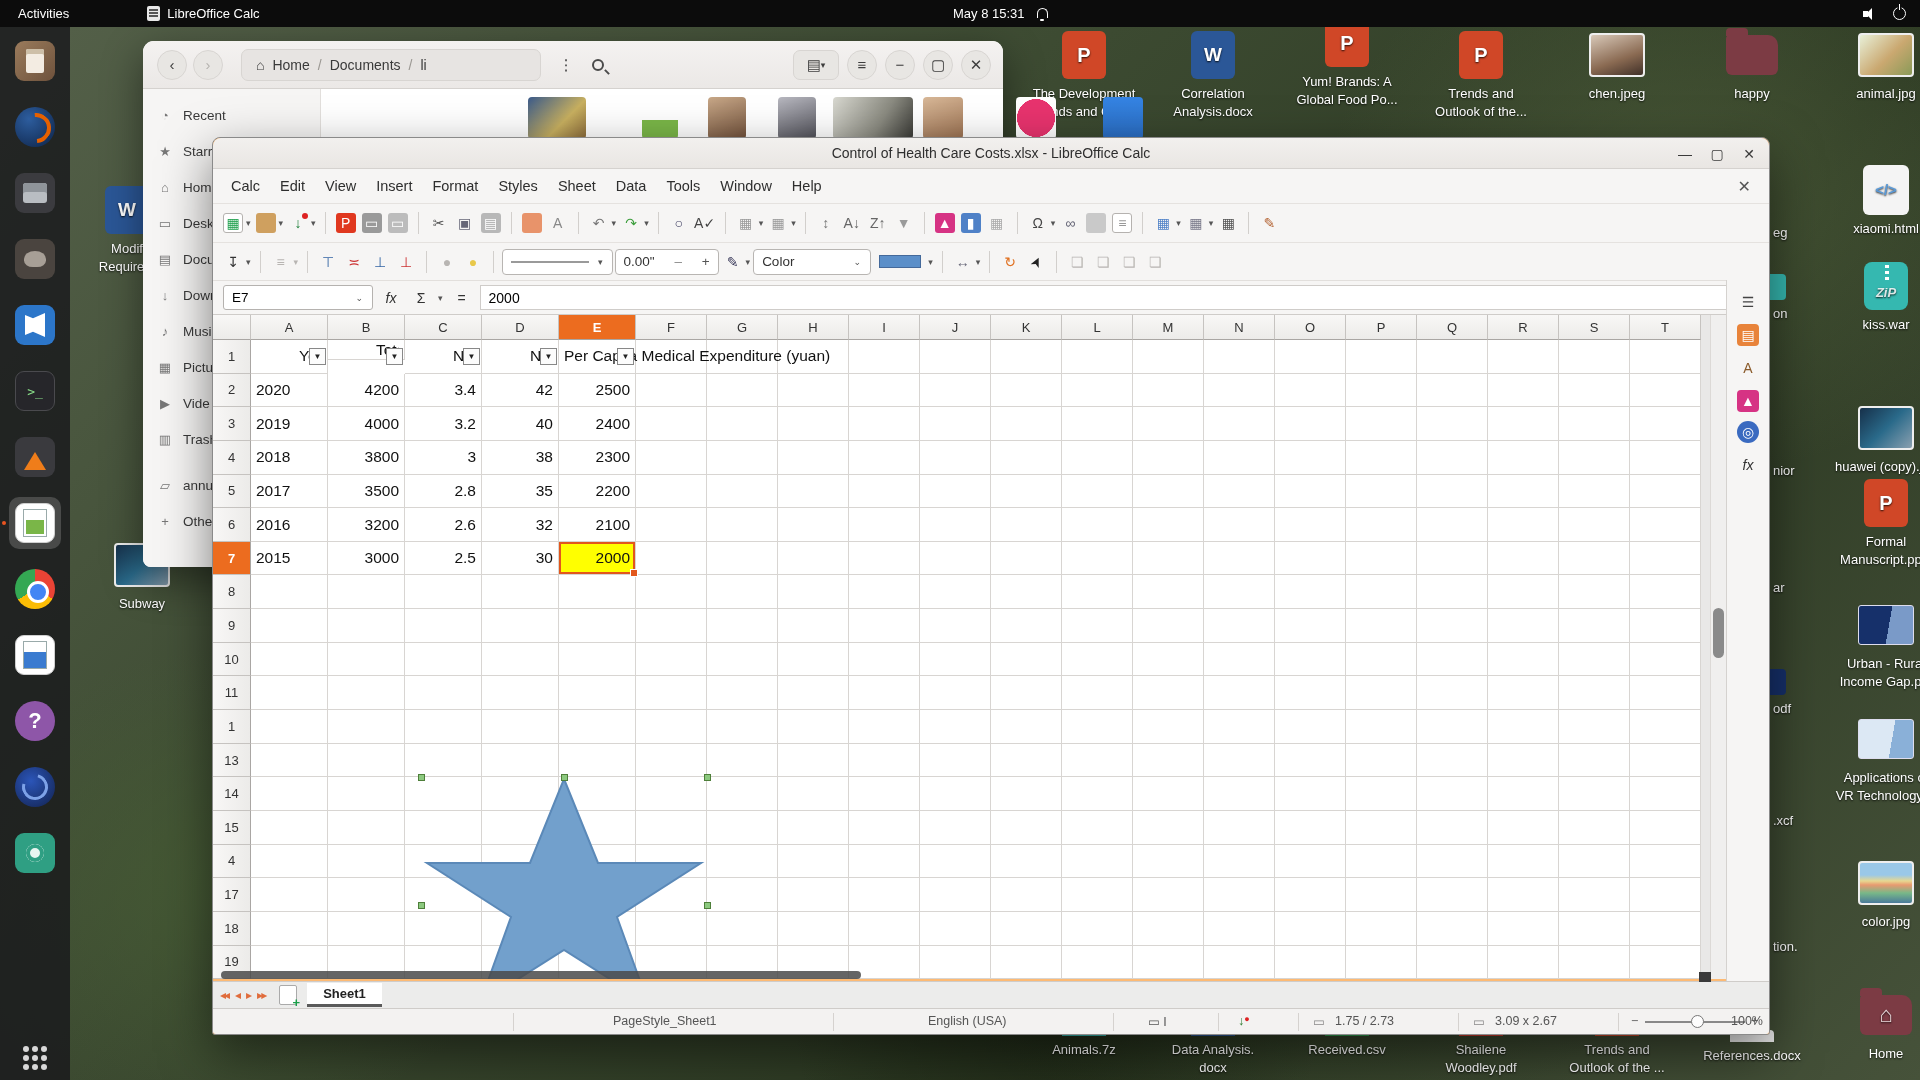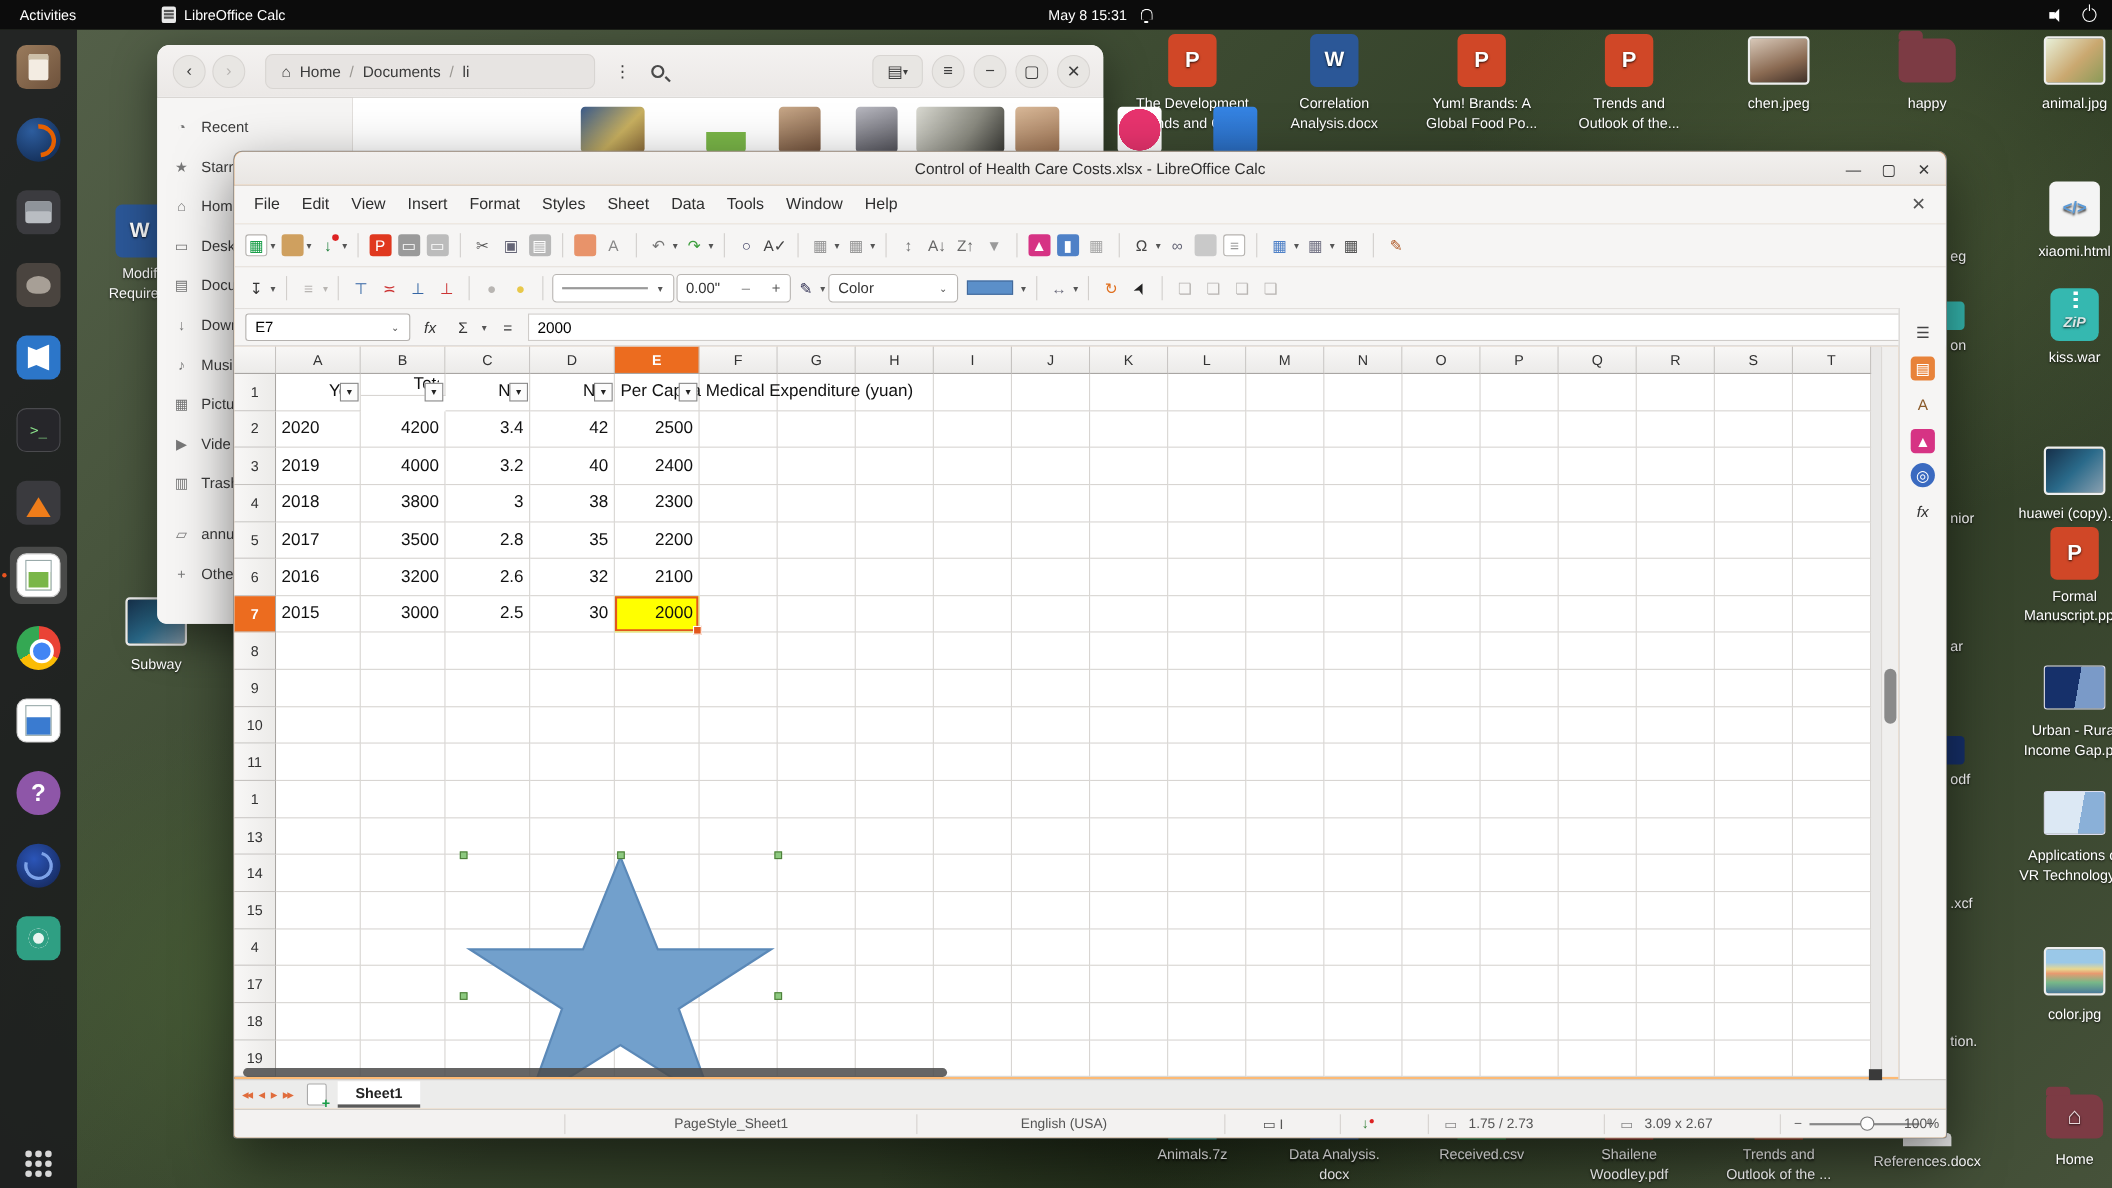--- a/index.html
+++ b/index.html
@@ -274,21 +274,21 @@
       <div class="filelabel2">The Development
 Trends and Cha...</div>
     </div>
     <div class="dicon" style="left: 1158px; top: 30px;">
       <div class="ic">
         <div class="k-docx"></div>
       </div>
       <div class="filelabel2">Correlation
 Analysis.docx</div>
     </div>
-    <div class="dicon" style="left: 1292px; top: 30px;">
+    <div class="dicon" style="left: 1292px; top: 18px;">
       <div class="ic">
         <div class="k-ppt"></div>
       </div>
       <div class="filelabel2">Yum! Brands: A
 Global Food Po...</div>
     </div>
     <div class="dicon" style="left: 1426px; top: 30px;">
       <div class="ic">
         <div class="k-ppt"></div>
       </div>
@@ -514,21 +514,21 @@
 </div>
 
 <div class="cwin">
   <div class="ctitle">
     <span>Control of Health Care Costs.xlsx - LibreOffice Calc</span>
     <span class="ctrl" style="right:72px">—</span>
     <span class="ctrl" style="right:40px">▢</span>
     <span class="ctrl" style="right:8px">✕</span>
   </div>
   <div class="cmenu" id="cmenu">
-    <span>File</span>
+    <span>Calc</span>
       <span>Edit</span>
       <span>View</span>
       <span>Insert</span>
       <span>Format</span>
       <span>Styles</span>
       <span>Sheet</span>
       <span>Data</span>
       <span>Tools</span>
       <span>Window</span>
       <span>Help</span>

